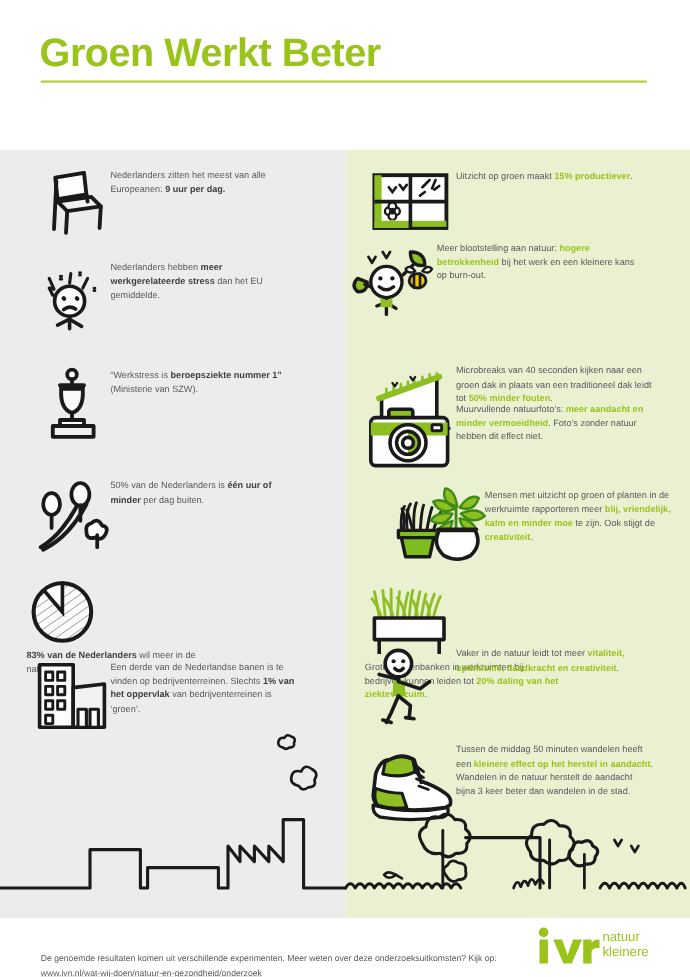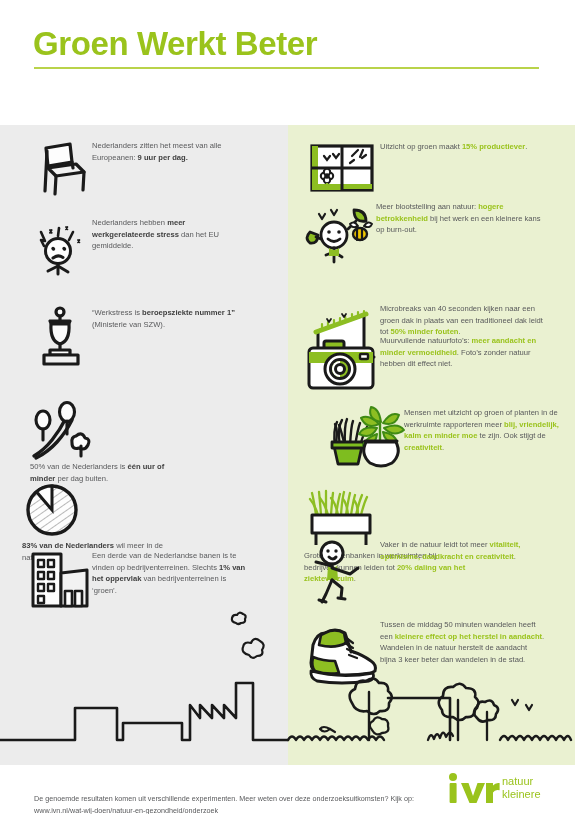--- a/index.html
+++ b/index.html
@@ -128,21 +128,21 @@
             <path d="M19 17 Q18 34 28 37 Q38 34 37 17 Z" fill="#fafafa"></path>
             <path d="M28 37 L28 43"></path>
             <path d="M18 43 L38 43 L38 48 L18 48 Z" fill="#fdfdfd"></path>
             <path d="M12 48 L46 48 L46 57 L12 57 Z" fill="#f0f0f0"></path>
           </g>
         </svg>
       </div>
       <div class="txt"><span>“Werkstress is </span><b>beroepsziekte nummer 1”</b><span> (Ministerie van SZW).</span></div>
     </div>
 
-    <div class="fact fact-left" style="left:30px;top:274px;width:250px;flex-direction:column;">
+    <div class="fact fact-left" style="left:30px;top:274px;width:250px;">
       <div class="icon" style="width:62px;height:62px;">
         <svg width="62" height="60" viewBox="0 0 62 60">
           <g fill="none" stroke="#1a1a1a" stroke-width="3.1" stroke-linejoin="round" stroke-linecap="round">
             <path d="M4 56 Q14 50 22 40 Q30 30 36 18" stroke-width="3.4"></path>
             <path d="M6 58 Q18 52 27 42 Q36 32 42 20" stroke-width="3.4"></path>
             <ellipse cx="13" cy="20" rx="7" ry="9" fill="#fdfdfd"></ellipse>
             <path d="M13 29 L13 40"></path>
             <ellipse cx="37" cy="12" rx="7.5" ry="9.5" fill="#fdfdfd"></ellipse>
             <path d="M37 21 L37 34"></path>
             <path d="M46 36 q6 -5 9 2 q6 1 3 7 q-3 6 -9 3 q-7 2 -7 -5 q-1 -6 4 -7 Z" fill="#fdfdfd"></path>
@@ -218,21 +218,21 @@
             <circle cx="19" cy="30" r="3.2"></circle>
             <circle cx="19" cy="38" r="3.2"></circle>
             <circle cx="19" cy="34" r="1.8" fill="#1a1a1a"></circle>
           </g>
           <path d="M19 41 L19 47" stroke="#8dbe22" stroke-width="2.4"></path>
         </svg>
       </div>
       <div class="txt"><span>Uitzicht op groen maakt </span><span class="g">15% productiever</span><span>.</span></div>
     </div>
 
-    <div class="fact fact-right" style="left:12px;top:76px;width:265px;">
+    <div class="fact fact-right" style="left:0;top:76px;width:265px;">
       <div class="icon" style="width:76px;height:64px;">
         <svg width="72" height="62" viewBox="0 0 72 62">
           <g stroke="#1a1a1a" stroke-width="2.8" stroke-linejoin="round" stroke-linecap="round">
             <path d="M52 8 q12 0 12 11 q-12 2 -12 -11 Z" fill="#8dbe22"></path>
             <path d="M54 19 L46 27" fill="none"></path>
             <path d="M8 30 q-6 6 0 11 q8 1 8 -8 Z" fill="#8dbe22"></path>
             <path d="M14 35 L24 39" fill="none"></path>
             <circle cx="32" cy="33" r="13" fill="#ffffff"></circle>
             <circle cx="27" cy="30" r="1.8" fill="#1a1a1a" stroke="none"></circle>
             <circle cx="37" cy="30" r="1.8" fill="#1a1a1a" stroke="none"></circle>

